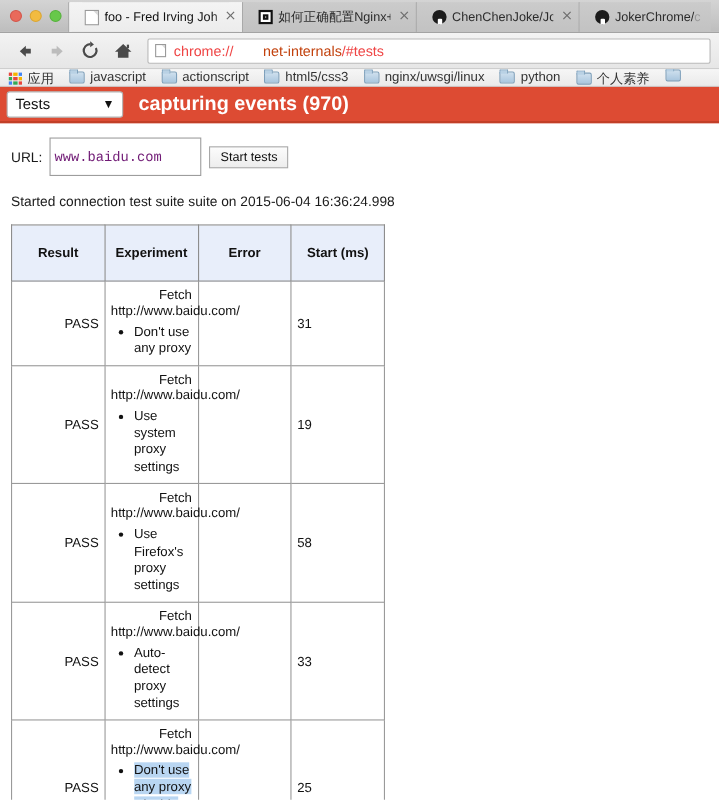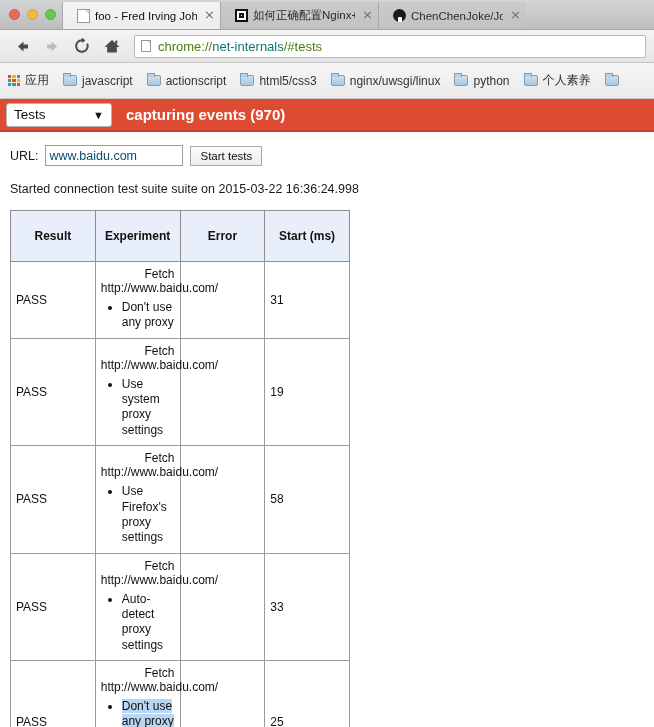--- a/index.html
+++ b/index.html
@@ -159,30 +159,30 @@
     margin-right: 7px;
     flex: 0 0 auto;
     position: relative;
   }
   .omnibox .doc-icon::after {
     content: "";
     position: absolute; top: 0; right: 0;
     border-top: 3px solid #d8d8d8;
     border-left: 3px solid transparent;
   }
-  .url-dim { color: #4d7c0f; }
-  .url-host { color: #0f766e; }
+  .url-dim { color: #ef4444; }
+  .url-host { color: #c2410c; margin-left: 27px; }
 
   
   .bookmarks {
-    height: 36px;
+    height: 16px;
     background: linear-gradient(to bottom, #f6f6f6 0%, #eaeaea 100%);
     border-bottom: 1px solid #c9c9c9;
     display: flex;
-    align-items: center;
+    align-items: flex-start;
     padding-left: 8px;
     font-size: 12px;
     color: #333;
     overflow: hidden;
     white-space: nowrap;
   }
   .bm {
     display: flex; align-items: center;
     margin-right: 14px;
     flex: 0 0 auto;
@@ -240,47 +240,47 @@
     color: #111;
     gap: 10px;
   }
   .ni-select .caret {
     font-size: 11px;
     margin-left: 12px;
     color: #111;
   }
   .ni-status {
     color: #fff;
-    font-size: 15px;
+    font-size: 18px;
     margin-left: 14px;
     font-weight: bold;
   }
 
   .content {
     padding: 13px 10px 0 10px;
     font-size: 12.5px;
     color: #1a1a1a;
   }
   .intro { margin-bottom: 16px; }
   .urlrow {
     display: flex;
     align-items: center;
     gap: 7px;
     margin-bottom: 16px;
   }
   .urlrow label { font-size: 12.5px; }
   .url-input {
     width: 138px;
-    height: 21px;
+    height: 35px;
     border: 1px solid #9d9d9d;
     background: #fff;
     font-size: 12.5px;
     padding: 0 3px;
-    font-family: Liberation Sans, sans-serif;
-    color: #0c4a6e;
+    font-family: Liberation Mono, monospace;
+    color: #701a75;
   }
   .start-btn {
     border: 1px solid #a8a8a8;
     border-radius: 0;
     background: linear-gradient(to bottom, #fcfcfc, #ededed);
     font-size: 11.5px;
     padding: 3px 9px;
     color: #111;
     font-family: "Liberation Sans", sans-serif;
   }
@@ -300,21 +300,21 @@
     font-weight: bold;
     color: #111;
     text-align: center;
   }
   table.results td {
     border: 1px solid #9a9a9a;
     padding: 4px 5px;
     vertical-align: middle;
     color: #111;
   }
-  td.c-result { width: 50px; text-align: left; color: #3d7a3d; }
+  td.c-result { width: 50px; text-align: right; color: #3d7a3d; }
   td.c-exp    { width: 177px; }
   td.c-err    { width: 41px; }
   td.c-time   { width: 67px; }
   .exp-title { margin: 1px 0 0 0; text-align: right; }
   ul.steps {
     margin: 5px 0 3px 0;
     padding-left: 21px;
   }
   ul.steps li { margin: 0; line-height: 1.28; }
   .sel { background: #b9d6f2; }
@@ -337,20 +337,24 @@
       <div class="tab" style="width: 158px;">
         <span class="tab-favicon fav-square"></span>
         <span class="tab-title">如何正确配置Nginx+</span>
         <span class="tab-close">×</span>
       </div>
       <div class="tab" style="width: 148px;">
         <span class="tab-favicon fav-github"></span>
         <span class="tab-title">ChenChenJoke/Jok</span>
         <span class="tab-close">×</span>
       </div>
+      <div class="tab" style="width: 120px;">
+        <span class="tab-favicon fav-github"></span>
+        <span class="tab-title">JokerChrome/<span class="fade">c</span></span>
+      </div>
     </div>
 </div>
 
 <div class="toolbar">
   <div class="navbtn">
     <svg width="17" height="17" viewBox="0 0 17 17" aria-hidden="true">
         <path d="M9.5 3.5 L4 8.5 L9.5 13.5 L9.5 10.6 L14 10.6 L14 6.4 L9.5 6.4 Z" fill="#4a4a4a"></path>
       </svg>
   </div>
   <div class="navbtn disabled">
@@ -432,21 +436,21 @@
 </div>
 
 <div class="content">
 
   <div class="urlrow">
     <label>URL:</label>
     <input class="url-input" type="text" value="www.baidu.com" style="">
     <button class="start-btn">Start tests</button>
   </div>
 
-  <div class="started">Started connection test suite suite on 2015-03-22 16:36:24.998</div>
+  <div class="started">Started connection test suite suite on 2015-06-04 16:36:24.998</div>
 
   <table class="results">
     <thead>
       <tr>
         <th>Result</th>
         <th>Experiment</th>
         <th>Error</th>
         <th>Start (ms)</th>
       </tr>
     </thead>

